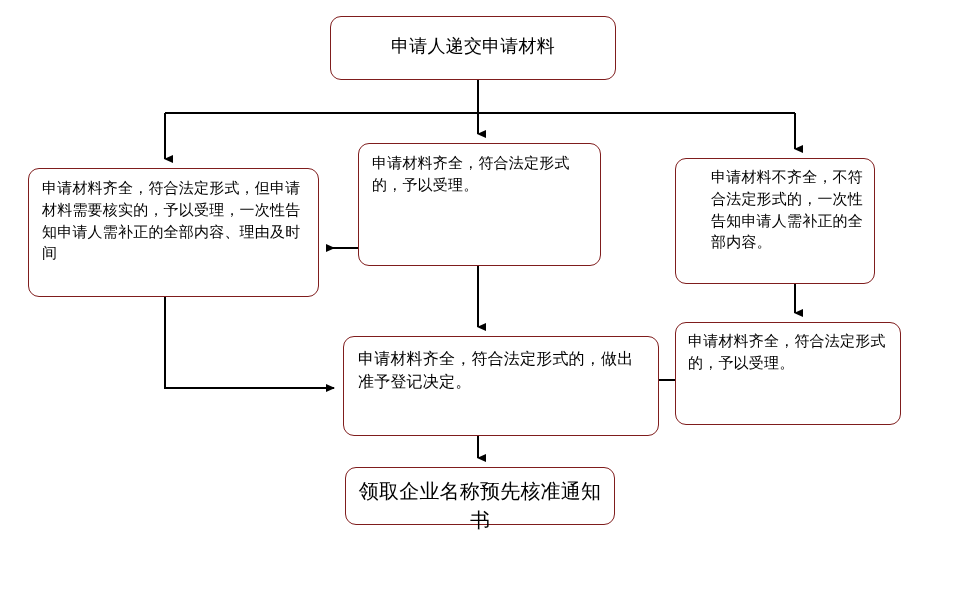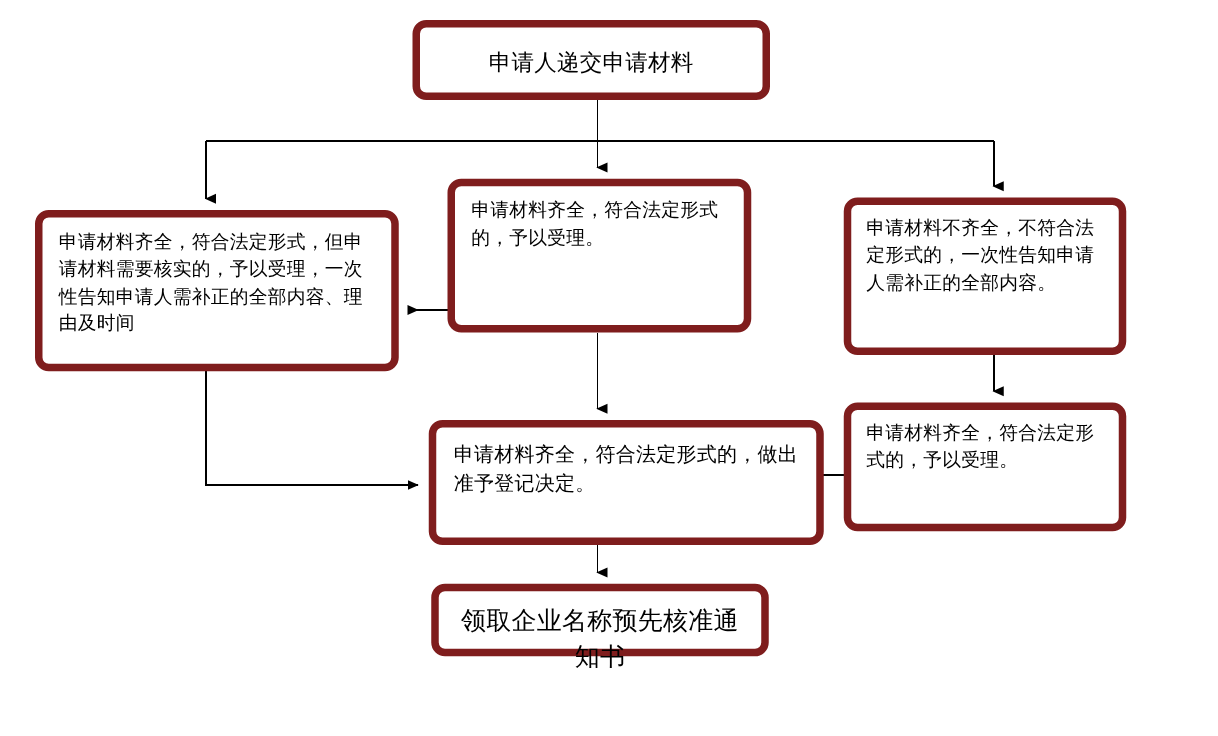--- a/index.html
+++ b/index.html
@@ -20,21 +20,21 @@
   #flow-svg {
     position: absolute;
     left: 0;
     top: 0;
     width: 974px;
     height: 589px;
   }
   .node {
     position: absolute;
     box-sizing: border-box;
-    border: 6px solid #7f1d1d;
+    border: 1px solid #7f1d1d;
     border-radius: 11px;
     background: #ffffff;
     color: #000000;
     font-family: "DejaVu Sans", "Liberation Sans", sans-serif;
     line-height: 1.45;
     letter-spacing: 0.2px;
   }
   .node-text {
     display: block;
     white-space: pre-wrap;
@@ -72,23 +72,24 @@
     font-size: 15px;
   }
   #node-accept-mid .node-text {
     padding: 9px 12px 0 13px;
     text-align: left;
   }
   
   #node-incomplete {
     left: 675px;
     top: 158px;
-    width: 226px;
+    width: 200px;
     height: 126px;
     font-size: 15px;
+    padding-left: 23px;
   }
   #node-incomplete .node-text {
     padding: 8px 11px 0 12px;
     text-align: left;
   }
   
   #node-accept-right {
     left: 675px;
     top: 322px;
     width: 226px;

